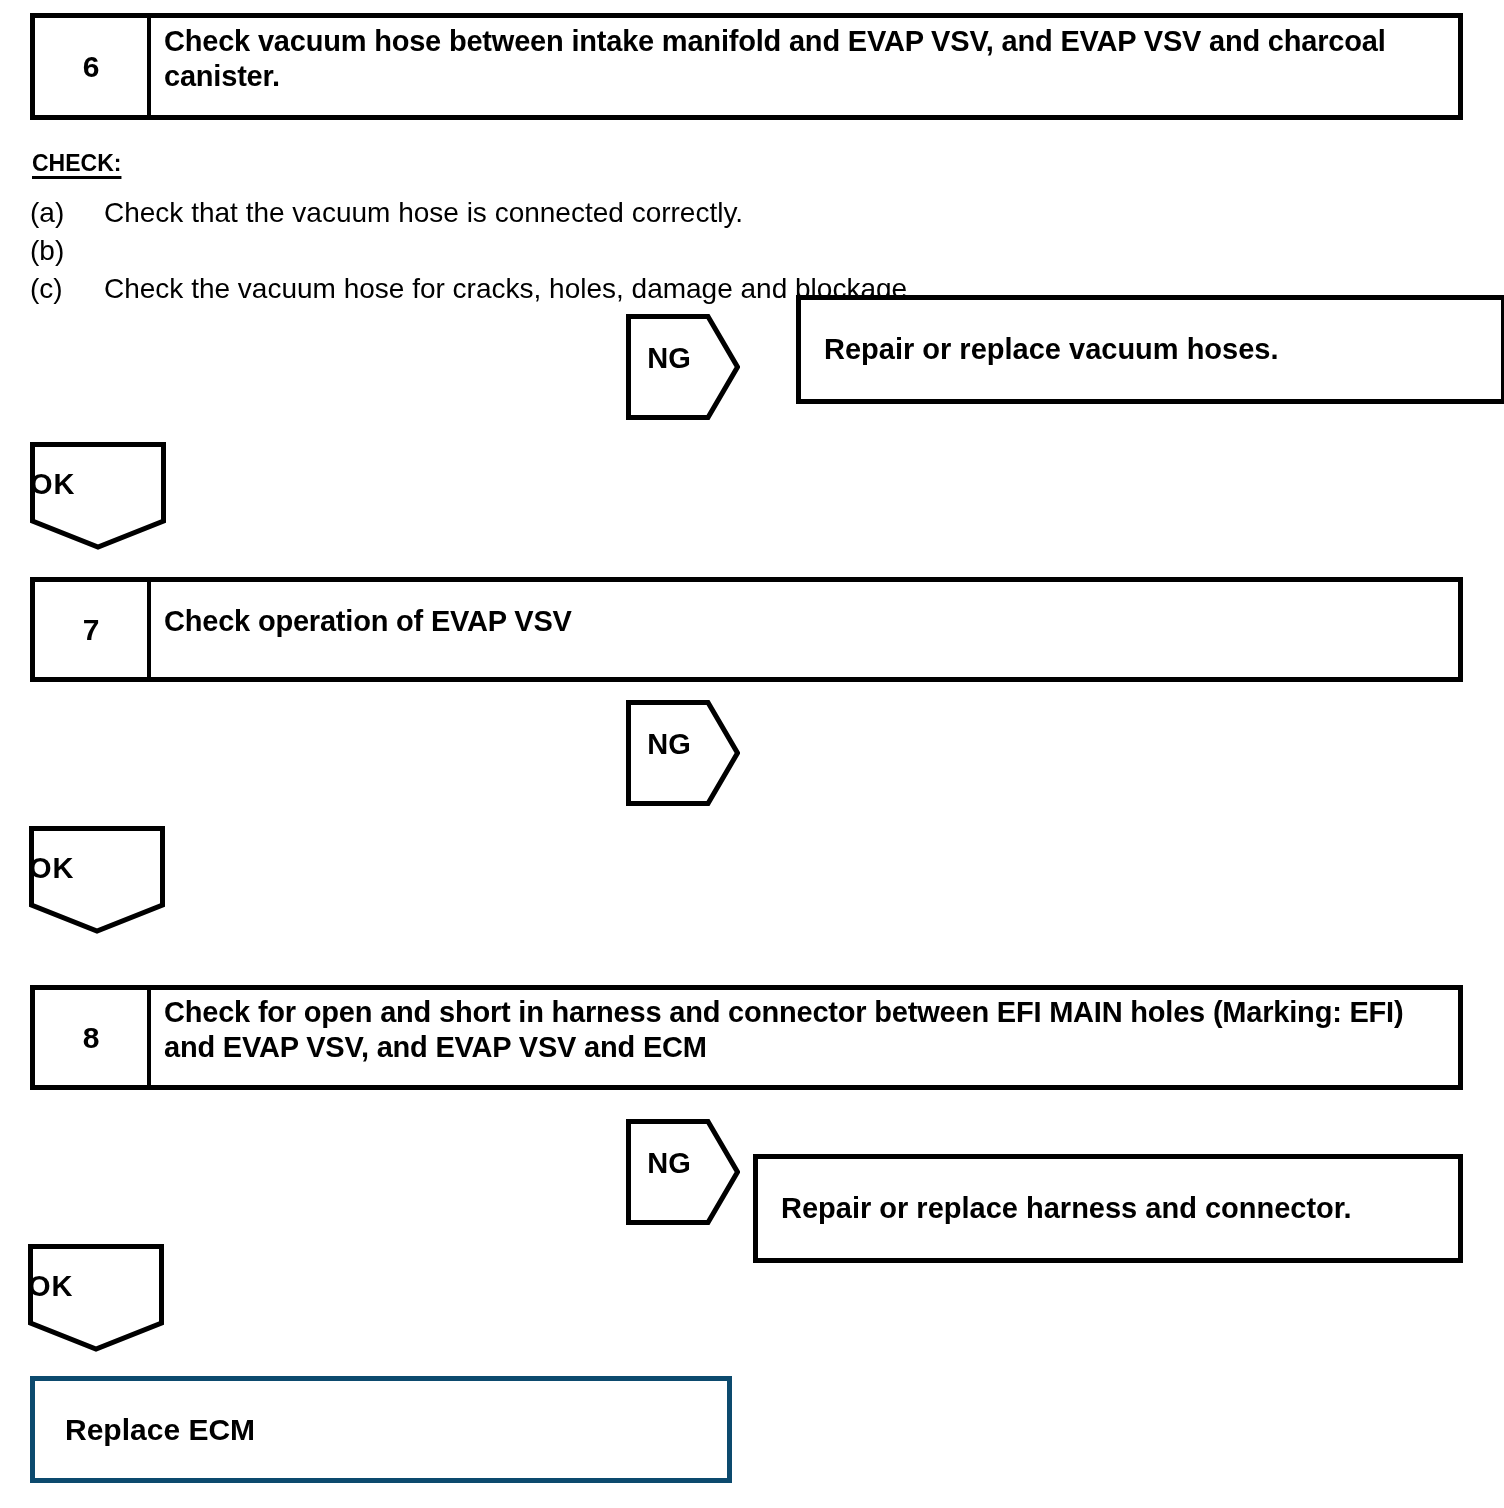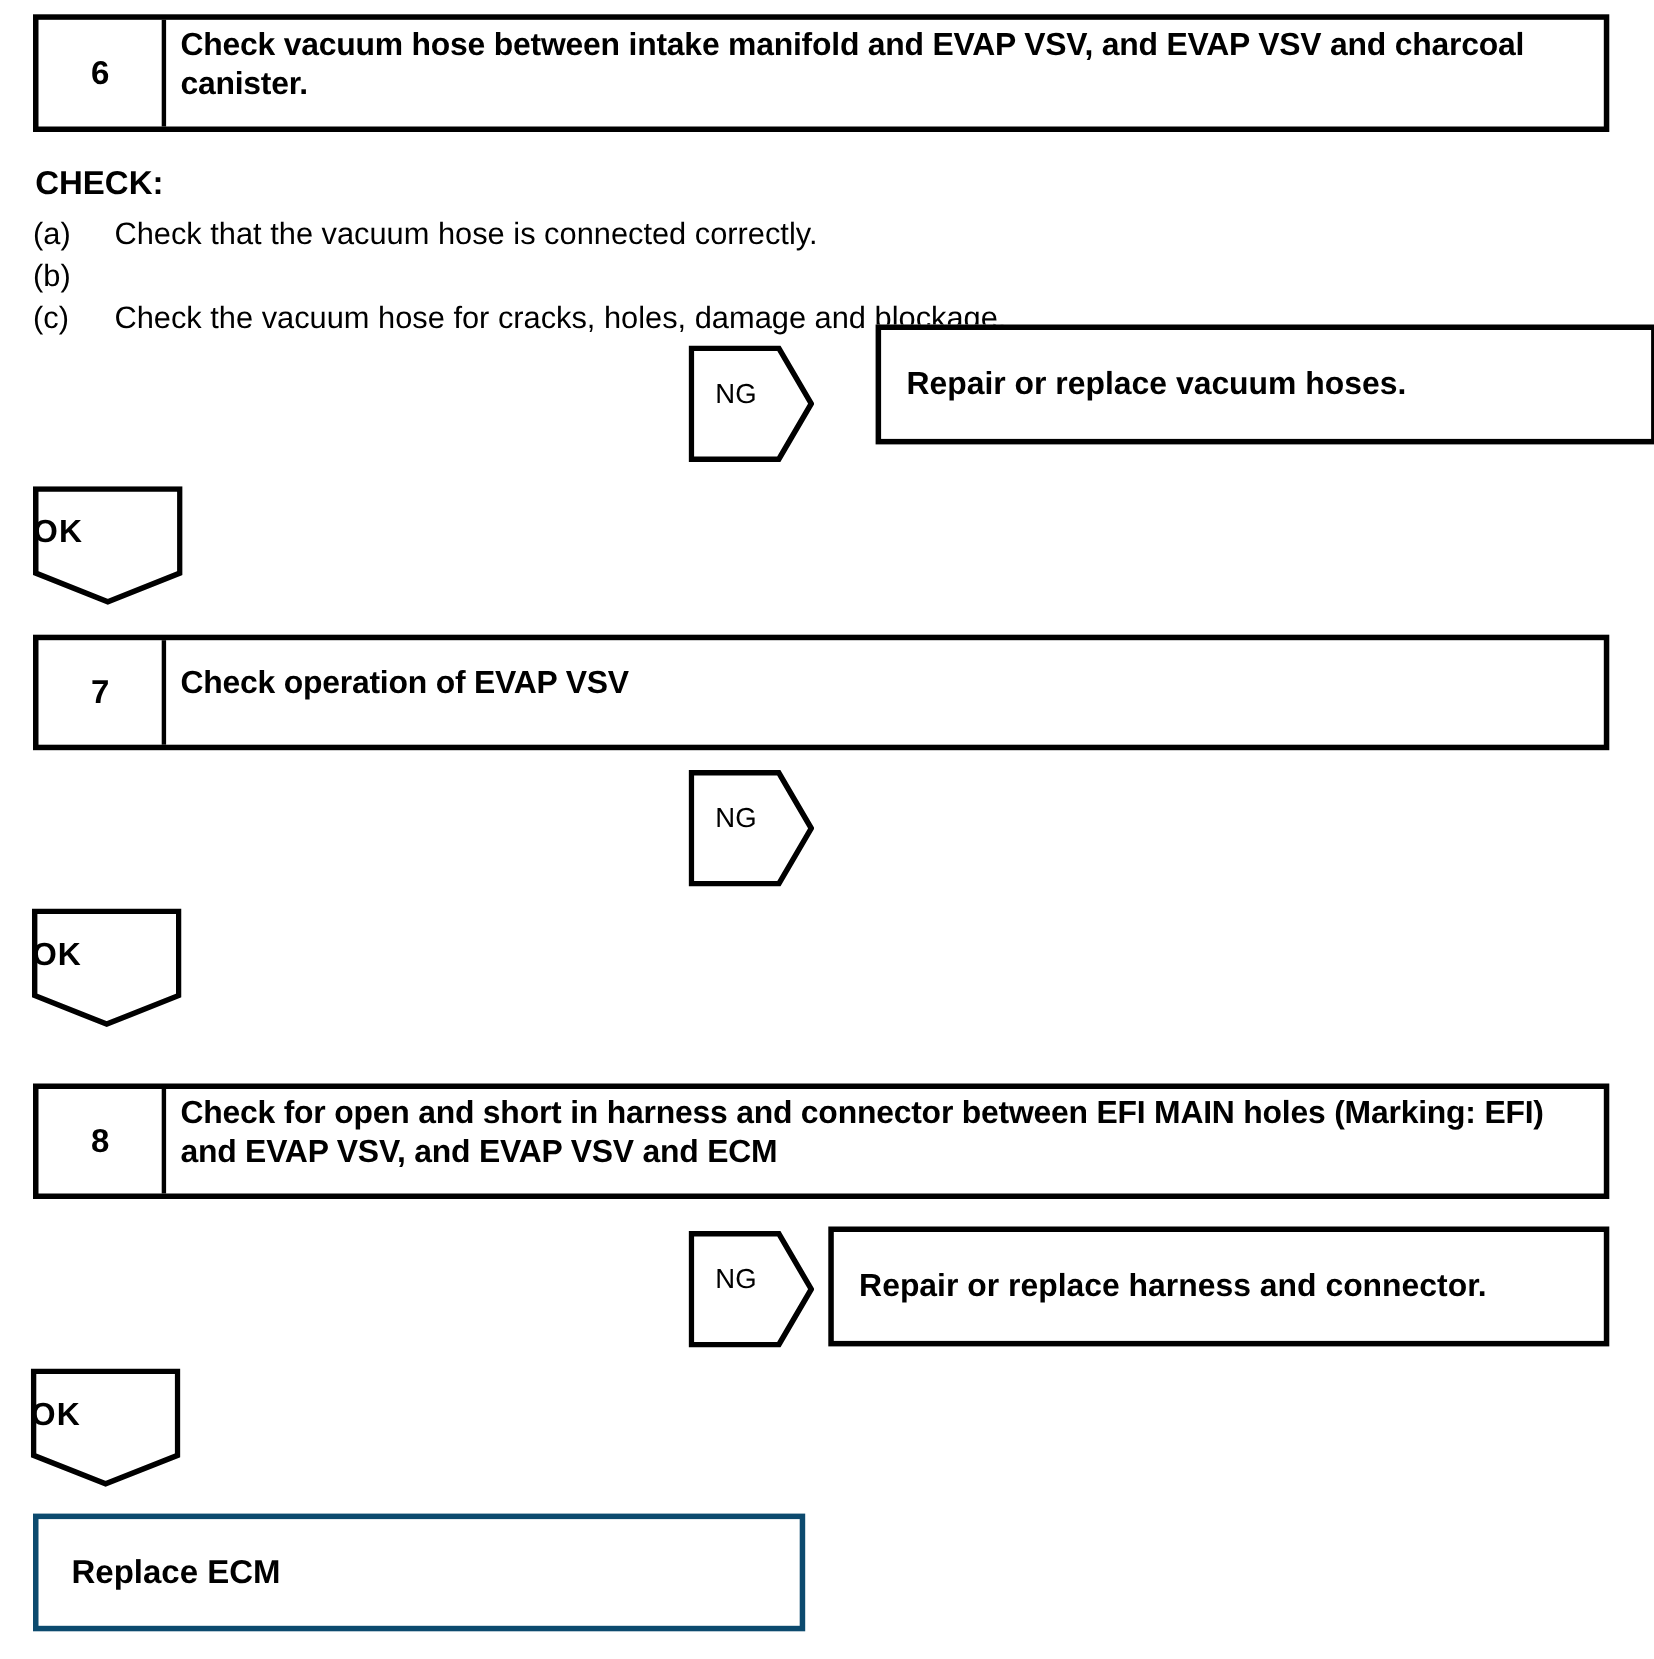--- a/index.html
+++ b/index.html
@@ -41,33 +41,34 @@
     font-weight: bold;
     font-size: 29px;
     line-height: 35px;
     padding: 2px 18px 18px 13px;
     letter-spacing: -0.2px;
   }
 
   
   .check-heading {
     font-weight: bold;
-    font-size: 30px;
+    font-size: 23px;
+    text-decoration: underline;
     text-decoration-thickness: 3px;
     text-underline-offset: 5px;
   }
   .check-item { font-size: 28px; line-height: 34px; }
   .check-item .lbl { position: absolute; left: 0; top: 0; }
   .check-item .txt { position: absolute; left: 74px; top: 0; white-space: nowrap; }
 
   
   .ng-label {
     width: 86px; height: 88px;
     display: flex; align-items: center; justify-content: center;
-    font-weight: normal; font-size: 25px;
+    font-weight: bold; font-size: 29px;
   }
   .action-box {
     width: 710px;
     border: 5px solid #000;
     box-sizing: border-box;
     display: flex;
     align-items: center;
     padding-left: 23px;
     font-weight: bold;
     font-size: 29px;
@@ -155,21 +156,21 @@
 
   <section class="abs step-box" style="top:985px; height:105px;">
     <div class="step-num">8</div>
     <div class="step-title">Check for open and short in harness and connector between EFI MAIN holes (Marking: EFI) and EVAP VSV, and EVAP VSV and ECM</div>
   </section>
 
   <svg class="abs" style="left:626px; top:1119px;" width="114" height="106" viewBox="0 0 114 106">
     <polygon points="2.5,2.5 82,2.5 111.5,53 82,103.5 2.5,103.5" fill="#ffffff" stroke="#000000" stroke-width="5"></polygon>
   </svg>
   <div class="abs ng-label" style="left:626px; top:1119px;">NG</div>
-  <div class="abs action-box" style="left:753px; top:1115px; height:109px;">
+  <div class="abs action-box" style="left:753px; top:1154px; height:109px;">
     <span>Repair or replace harness and connector.</span>
   </div>
 
   <div class="abs ok-marker" style="left:28px; top:1244px;">
     <svg width="136" height="108" viewBox="0 0 136 108">
       <polygon points="2.5,2.5 133.5,2.5 133.5,79 68,105 2.5,79" fill="#ffffff" stroke="#000000" stroke-width="5"></polygon>
     </svg>
     <span class="ok-label">OK</span>
   </div>
 

